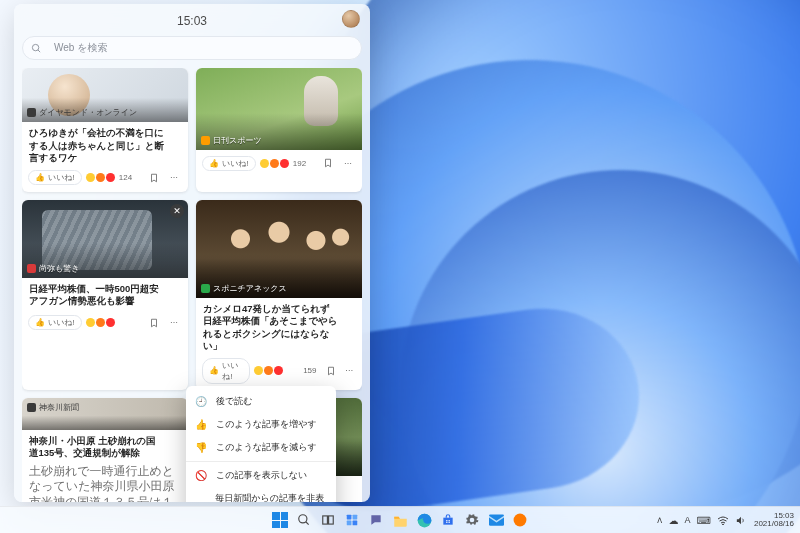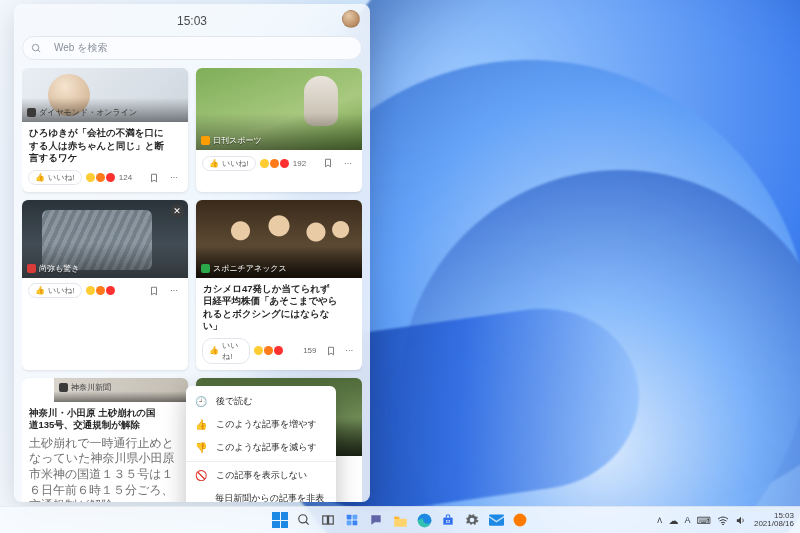--- a/index.html
+++ b/index.html
@@ -47,23 +47,23 @@
   .spacer { flex:1; }
   .ibtn { width:16px; height:16px; border-radius:4px; display:flex; align-items:center; justify-content:center; color:#666; }
 
   .h1 { height:54px; background:linear-gradient(135deg,#e9eef3,#cfd7df);text-decoration:underline; }
   .h1::before{content:"";position:absolute;left:26px;top:6px;width:42px;height:42px;border-radius:50%;background:radial-gradient(circle at 40% 30%,#f6e4cf,#caa986);}
   .h2 { height:82px; background:linear-gradient(160deg,#7fae58,#a8c97f 60%,#6f9a46); }
   .h2::before{content:"";position:absolute;right:24px;top:8px;width:34px;height:50px;border-radius:16px 16px 10px 10px;background:linear-gradient(180deg,#e9e4dc,#c2b9aa);} 
   .h2::after{background:linear-gradient(180deg,rgba(0,0,0,0)60%,rgba(0,0,0,.4));}
   .h3 { height:78px; background:linear-gradient(180deg,#2a333a,#556069); }
   .h3::before{content:"";position:absolute;left:20px;top:10px;width:110px;height:60px;border-radius:6px;background:repeating-linear-gradient(115deg,#aeb9c2 0 4px,#8b98a3 4px 8px);opacity:.7;}
-  .h4 { height:78px; background:linear-gradient(180deg,#3a2a1a,#5d4b34 60%,#23190f); }
+  .h4 { height:98px; background:linear-gradient(180deg,#3a2a1a,#5d4b34 60%,#23190f); }
   .h4::before{content:"";position:absolute;inset:6px 6px 10px 6px;background:radial-gradient(circle at 25% 40%,#e9cba6 0 9px,transparent 10px),radial-gradient(circle at 50% 32%,#e9cba6 0 10px,transparent 11px),radial-gradient(circle at 74% 42%,#e9cba6 0 9px,transparent 10px),radial-gradient(circle at 90% 38%,#e9cba6 0 8px,transparent 9px);}
-  .h5 { height:24px; background:linear-gradient(90deg,#d8d4cc,#bfb9ad);margin-left:32px; }
+  .h5 { height:32px; background:linear-gradient(90deg,#d8d4cc,#bfb9ad); }
   .h6 { height:78px; background:linear-gradient(180deg,#506b3a,#6f8a54 50%,#2e3e24); }
 
   .src-dark { color:#3a3a3a; text-shadow:none; }
   .src-dark .srcico{ background:#3a3a3a; }
 
   
   .ctx {
     position:absolute; left:164px; top:318px; width:150px;
     background:#fff; border-radius:6px; box-shadow:0 8px 24px rgba(0,0,0,.25); padding:4px 0;
     font-size:9px; color:#2a2a2a; z-index:100;
@@ -167,20 +167,21 @@
       </div>
 
       <div class="card">
         <div class="thumb h3">
           <span class="closex">✕</span>
           <div class="source">
               <span class="srcico" style="background:#d93a3a"></span>
               <span>尚弥も驚き</span>
             </div>
         </div>
+        <div class="body">日経平均株価、一時500円超安 アフガン情勢悪化も影響</div>
         <div class="engage">
           <span class="pill">
               <span>👍</span>
               <span>いいね!</span>
             </span>
           <span class="reacts rc">
               <span class="rdot y"></span>
               <span class="rdot o"></span>
               <span class="rdot r"></span>
             </span>

